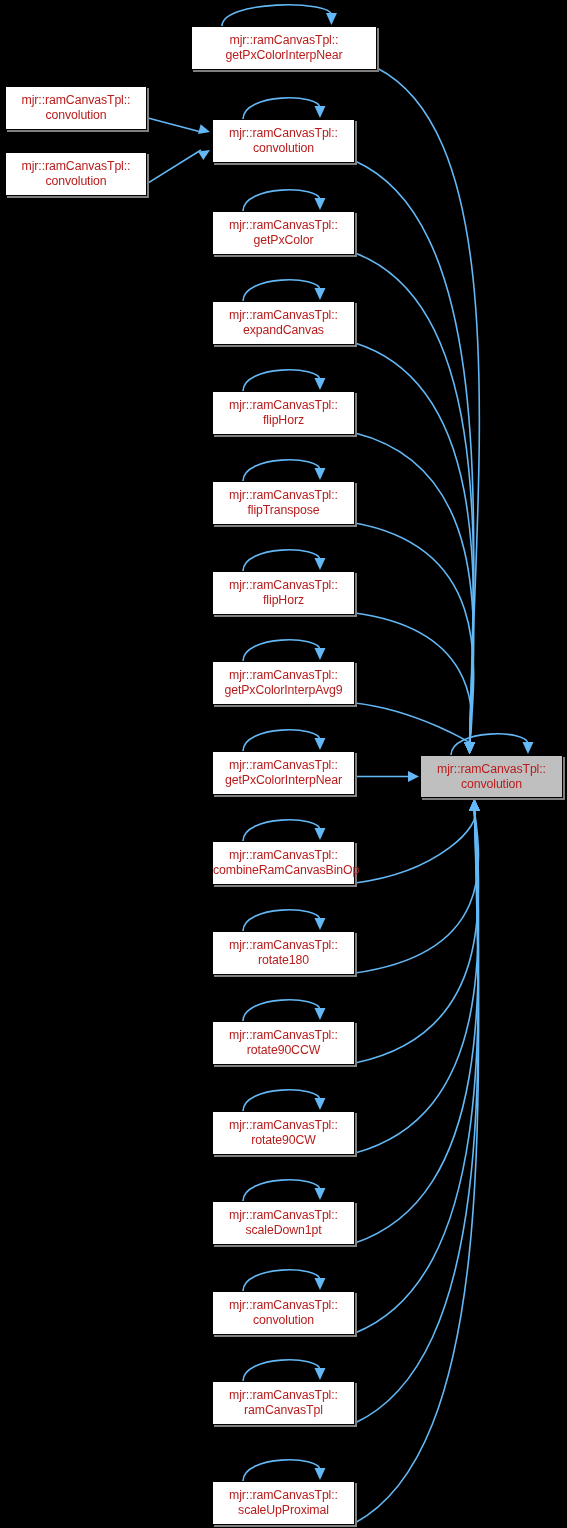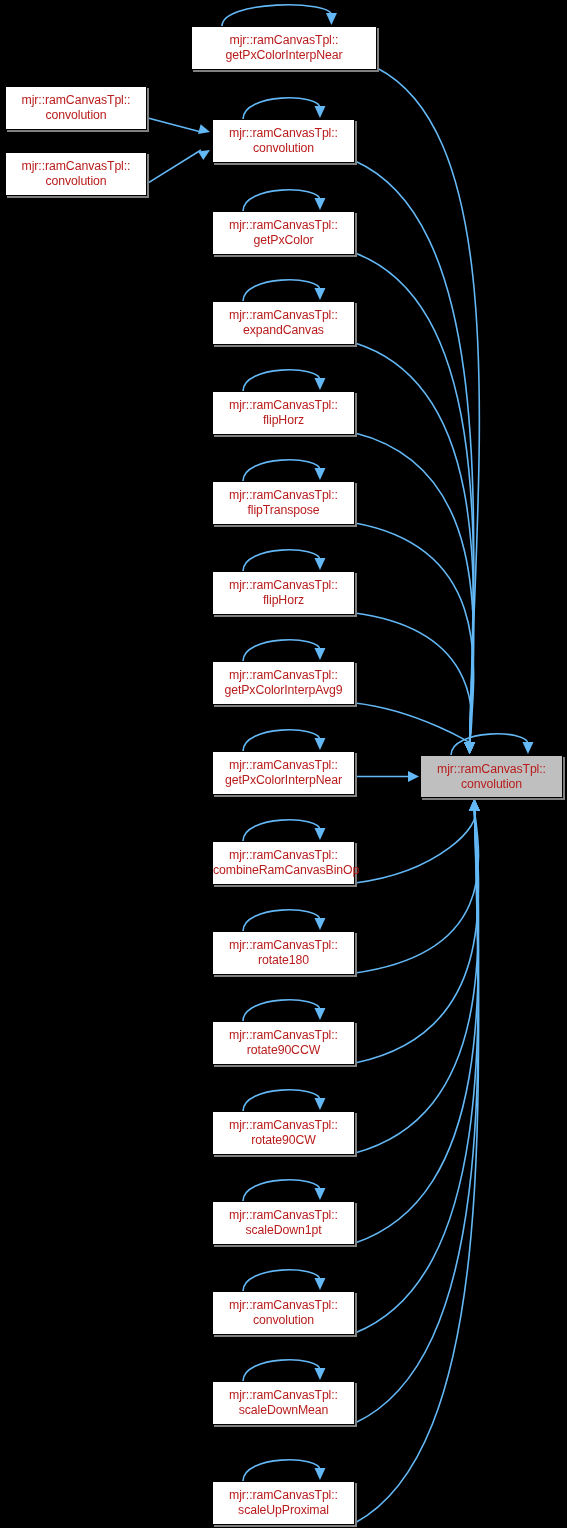--- a/index.html
+++ b/index.html
@@ -190,21 +190,21 @@
     <div class="node" style="left: 212px; top: 1201px; width: 143px; height: 44px;">
       <span class="l1">mjr::ramCanvasTpl::</span>
       <span class="l2">scaleDown1pt</span>
     </div>
     <div class="node" style="left: 212px; top: 1291px; width: 143px; height: 44px;">
       <span class="l1">mjr::ramCanvasTpl::</span>
       <span class="l2">convolution</span>
     </div>
     <div class="node" style="left: 212px; top: 1381px; width: 143px; height: 44px;">
       <span class="l1">mjr::ramCanvasTpl::</span>
-      <span class="l2">scaleDownMean</span>
+      <span class="l2">ramCanvasTpl</span>
     </div>
     <div class="node" style="left: 212px; top: 1481px; width: 143px; height: 44px;">
       <span class="l1">mjr::ramCanvasTpl::</span>
       <span class="l2">scaleUpProximal</span>
     </div>
     <div class="node highlight" style="left: 420px; top: 755px; width: 143px; height: 43px;">
       <span class="l1">mjr::ramCanvasTpl::</span>
       <span class="l2">convolution</span>
     </div>
   </div>

